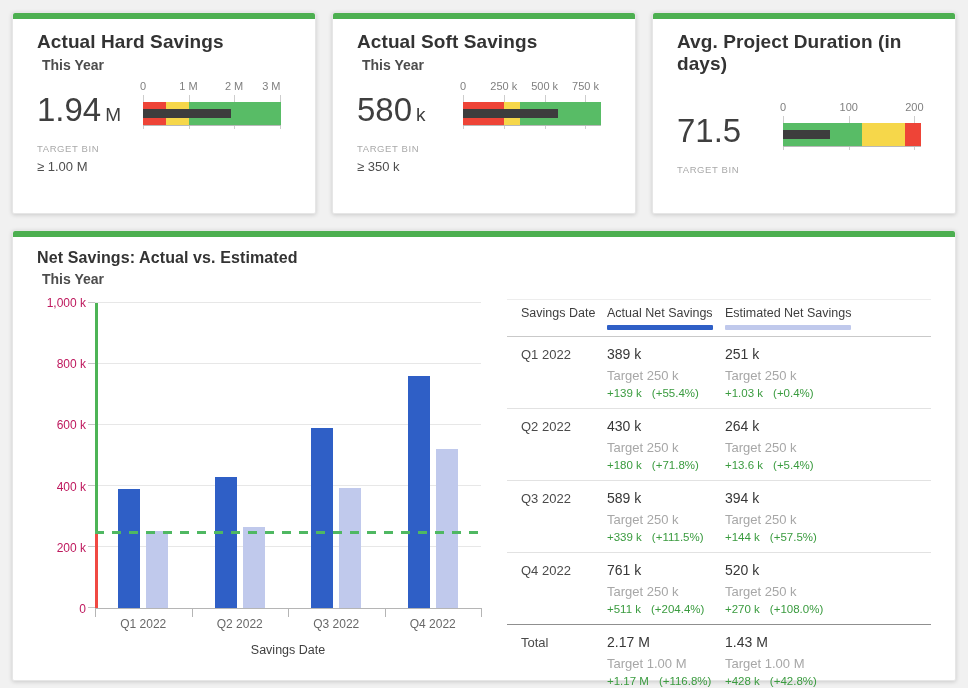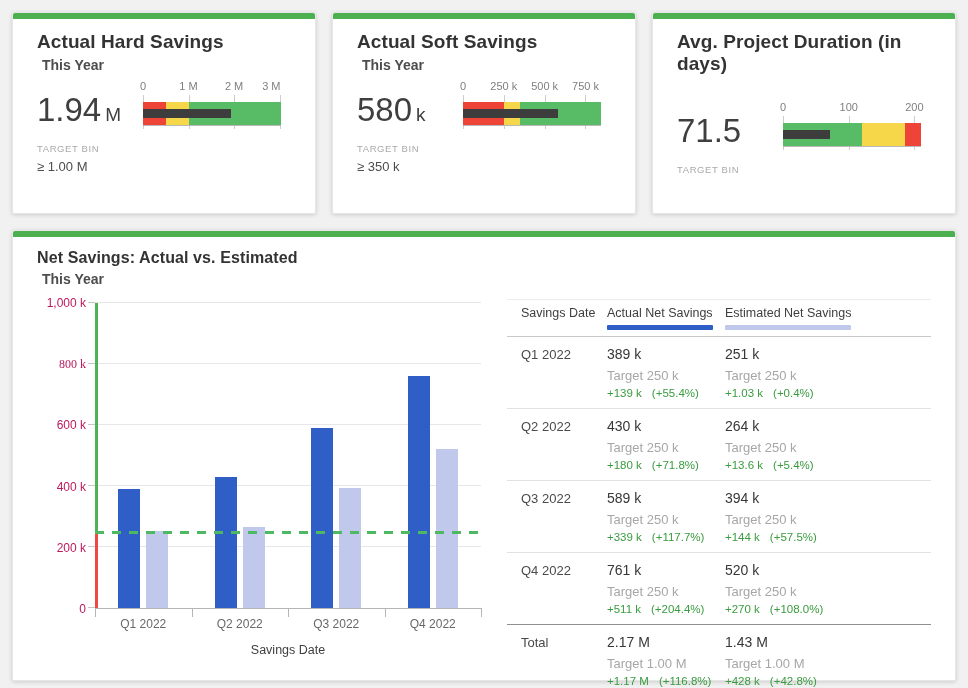--- a/index.html
+++ b/index.html
@@ -198,21 +198,21 @@
       <div class="card-subtitle">This Year</div>
 
       <div class="main-content">
         <div class="chart-area">
           <div class="chart">
             <div class="y-axis" id="yAxis">
                 <div class="ylab" style="bottom: 0%;">0</div>
                 <div class="ylab" style="bottom: 20%;">200 k</div>
                 <div class="ylab" style="bottom: 40%;">400 k</div>
                 <div class="ylab" style="bottom: 60%;">600 k</div>
-                <div class="ylab" style="bottom: 80%; font-family: Liberation Serif, serif;">800 k</div>
+                <div class="ylab" style="bottom: 80%;">800 k</div>
                 <div class="ylab" style="bottom: 100%;">1,000 k</div>
               </div>
             <div class="plot" id="plot">
                 <div class="ystub" style="bottom: 0%;"></div>
                 <div class="ystub" style="bottom: 20%;"></div>
                 <div class="gline" style="bottom: 20%;"></div>
                 <div class="ystub" style="bottom: 40%;"></div>
                 <div class="gline" style="bottom: 40%;"></div>
                 <div class="ystub" style="bottom: 60%;"></div>
                 <div class="gline" style="bottom: 60%;"></div>
@@ -296,21 +296,21 @@
                   <div class="cell-value">264 k</div>
                   <div class="cell-target">Target 250 k</div>
                   <div class="cell-var" style="color: rgb(58, 155, 63);"><span class="var-abs">+13.6 k</span><span class="var-pct">(+5.4%)</span></div>
                 </div>
               </div>
               <div class="t-row">
                 <div class="col-period period">Q3 2022</div>
                 <div class="col-a cell">
                   <div class="cell-value">589 k</div>
                   <div class="cell-target">Target 250 k</div>
-                  <div class="cell-var" style="color: rgb(58, 155, 63);"><span class="var-abs">+339 k</span><span class="var-pct">(+117.7%)</span></div>
+                  <div class="cell-var" style="color: rgb(58, 155, 63);"><span class="var-abs">+339 k</span><span class="var-pct">(+111.5%)</span></div>
                 </div>
                 <div class="col-e cell">
                   <div class="cell-value">394 k</div>
                   <div class="cell-target">Target 250 k</div>
                   <div class="cell-var" style="color: rgb(58, 155, 63);"><span class="var-abs">+144 k</span><span class="var-pct">(+57.5%)</span></div>
                 </div>
               </div>
               <div class="t-row last-data">
                 <div class="col-period period">Q4 2022</div>
                 <div class="col-a cell">

